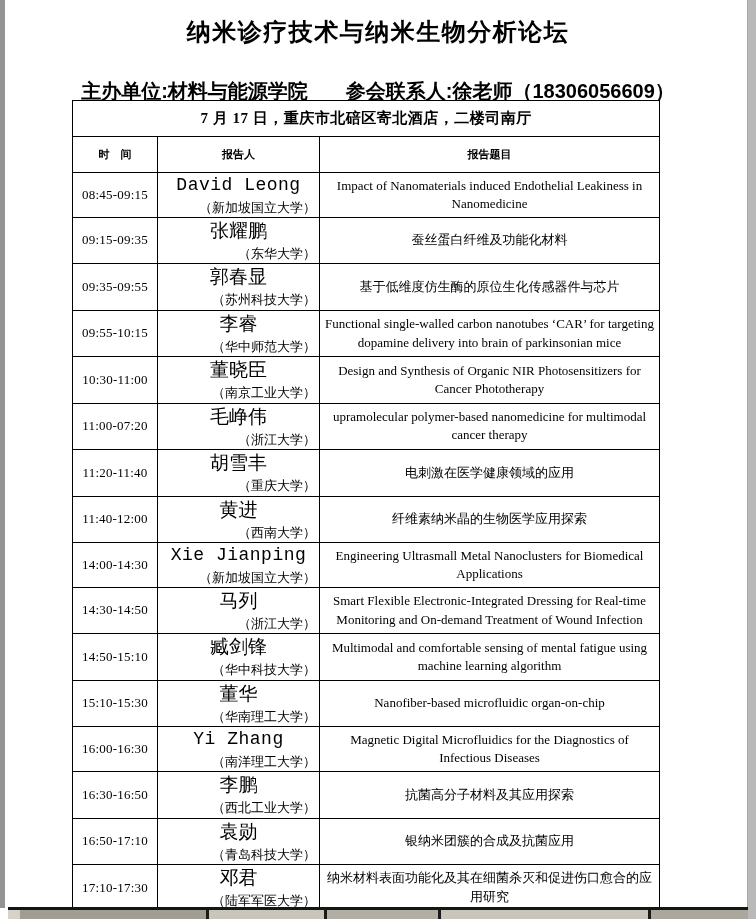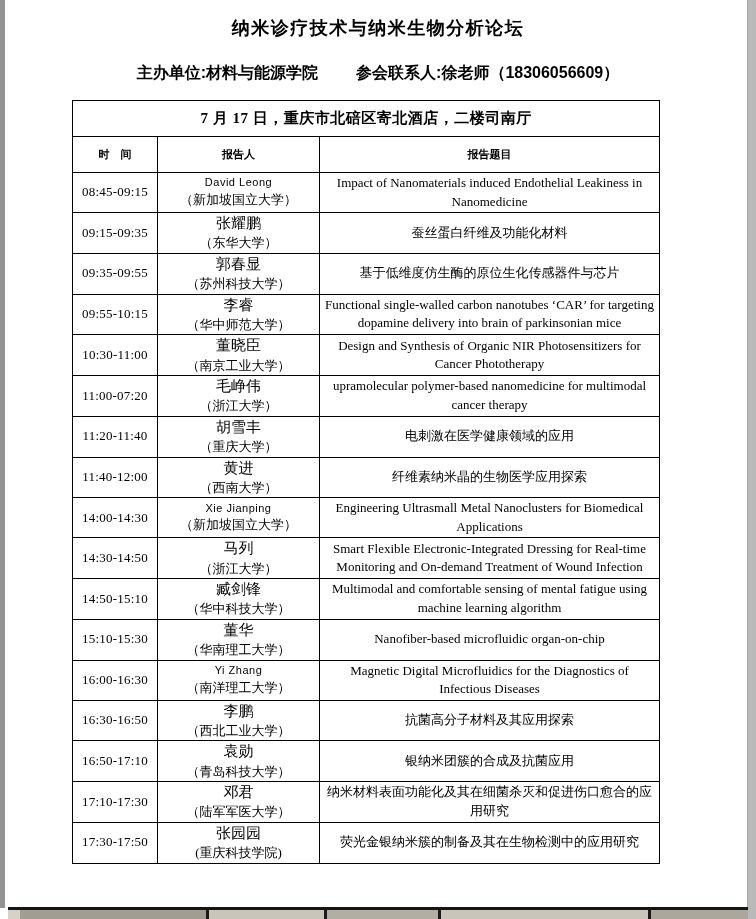--- a/index.html
+++ b/index.html
@@ -22,29 +22,29 @@
     width: 8px; height: 919px;
     background: #b9b9b9;
     border-left: 1px solid #a6a6a6;
   }
   
   .doc-title {
     position: absolute; top: 16px; left: 20px; right: 20px;
     text-align: center;
     font-family: "Liberation Sans", sans-serif;
     font-weight: bold;
-    font-size: 18px;
+    font-size: 24px;
     letter-spacing: 1.5px;
   }
   .doc-subtitle {
-    position: absolute; top: 63px; left: 20px; right: 20px;
+    position: absolute; top: 78px; left: 20px; right: 20px;
     text-align: center;
     font-family: "Liberation Sans", sans-serif;
     font-weight: bold;
-    font-size: 16px;
+    font-size: 20px;
     white-space: nowrap;
   }
   .doc-subtitle .gap { display: inline-block; width: 38px; }
   
   table.schedule {
     position: absolute; left: 72px; top: 100px;
     width: 587px;
     border-collapse: collapse;
     table-layout: fixed;
     background: #fff;
@@ -69,27 +69,27 @@
     letter-spacing: 0.5px;
   }
   tr.cols-row th {
     height: 35px;
     font-weight: bold;
     font-size: 11px;
   }
   tbody tr { height: 40px; }
   td.time-cell { font-size: 13px; letter-spacing: 0.2px; margin-top: 28px; }
   td.speaker-cell { line-height: 1.45; }
-  .sp-name { font-size: 15px; }
+  .sp-name { font-size: 19px; }
   .sp-name.latin {
-    font-family: Liberation Sans, sans-serif;
-    font-size: 11px;
+    font-family: Liberation Mono, monospace;
+    font-size: 18px;
     letter-spacing: 0.5px;
   }
-  .sp-aff { font-size: 13px; }
+  .sp-aff { font-size: 13px; text-align: right; }
   td.title-cell { font-size: 12.5px; padding: 0 4px; }
   
   .next-page-strip {
     position: absolute;
     left: 8px; top: 907px;
     width: 740px; height: 12px;
     border-top: 3px solid #151515;
     background: #c3bfb5;
   }
   .next-page-strip .seg { position: absolute; top: 0; height: 100%; }

